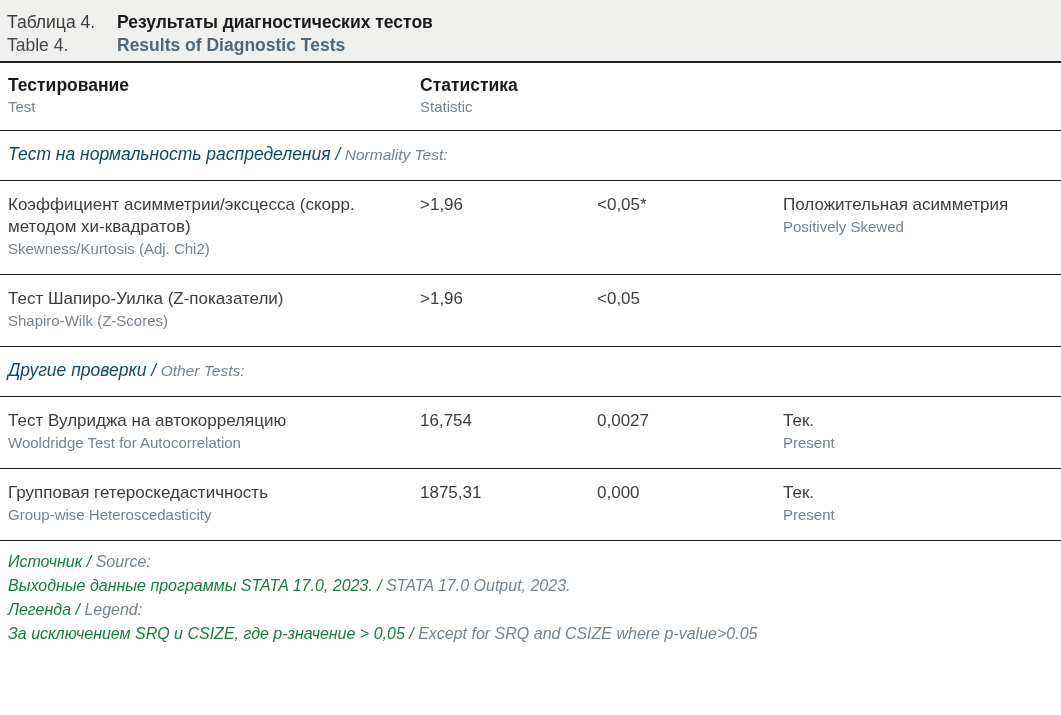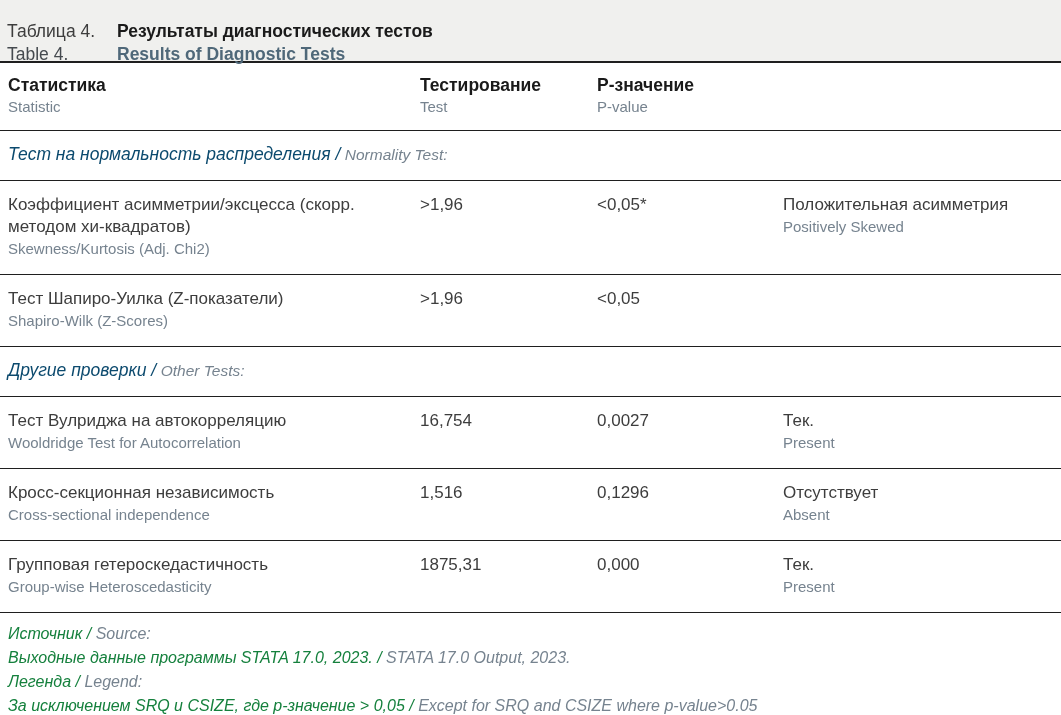--- a/index.html
+++ b/index.html
@@ -17,21 +17,21 @@
     font-family:"Liberation Sans","DejaVu Sans",sans-serif;
     color:var(--ru-body);
   }
   .page{width:1061px;height:715px;background:#fff;}
 
   
   .title-band{
     background:var(--band-bg);
     height:63px;
     border-bottom:2px solid var(--rule);
-    padding:20px 8px 0 7px;
+    padding:11px 8px 0 7px;
   }
   .title-line{display:flex;align-items:baseline;line-height:23px;font-size:17.5px;}
   .title-prefix{display:inline-block;width:110px;flex:0 0 110px;}
   .title-line.ru .title-prefix{color:var(--ru-body);}
   .title-line.ru .title-main{font-weight:bold;color:var(--ru-strong);}
   .title-line.en .title-prefix{color:#454a4f;}
   .title-line.en .title-main{font-weight:bold;color:var(--en-bold);}
 
   
   .grid{
@@ -80,30 +80,26 @@
       <span class="title-main">Результаты диагностических тестов</span>
     </div>
     <div class="title-line en">
       <span class="title-prefix">Table 4.</span>
       <span class="title-main">Results of Diagnostic Tests</span>
     </div>
   </header>
 
   <div class="grid header-row">
     <div class="cell">
-      <div class="ru-line">Статистика</div>
-      <div class="en-line">Statistic</div>
-    </div>
-    <div class="cell">
       <div class="ru-line">Тестирование</div>
       <div class="en-line">Test</div>
     </div>
     <div class="cell">
-      <div class="ru-line">P-значение</div>
-      <div class="en-line">P-value</div>
+      <div class="ru-line">Статистика</div>
+      <div class="en-line">Statistic</div>
     </div>
   </div>
 
   <div class="section-row">
     <span class="sec-ru">Тест на нормальность распределения /</span>
     <span class="sec-en">Normality Test:</span>
   </div>
 
   <div class="grid data-row">
     <div class="cell cell-test">
@@ -138,32 +134,20 @@
       <div class="en-line">Wooldridge Test for Autocorrelation</div>
     </div>
     <div class="cell val">16,754</div>
     <div class="cell val">0,0027</div>
     <div class="cell cell-interp">
       <div class="ru-line">Тек.</div>
       <div class="en-line">Present</div>
     </div>
   </div>
 
-  <div class="grid data-row">
-    <div class="cell cell-test">
-      <div class="ru-line">Кросс-секционная независимость</div>
-      <div class="en-line">Cross-sectional independence</div>
-    </div>
-    <div class="cell val">1,516</div>
-    <div class="cell val">0,1296</div>
-    <div class="cell cell-interp">
-      <div class="ru-line">Отсутствует</div>
-      <div class="en-line">Absent</div>
-    </div>
-  </div>
 
   <div class="grid data-row">
     <div class="cell cell-test">
       <div class="ru-line">Групповая гетероскедастичность</div>
       <div class="en-line">Group-wise Heteroscedasticity</div>
     </div>
     <div class="cell val">1875,31</div>
     <div class="cell val">0,000</div>
     <div class="cell cell-interp">
       <div class="ru-line">Тек.</div>

